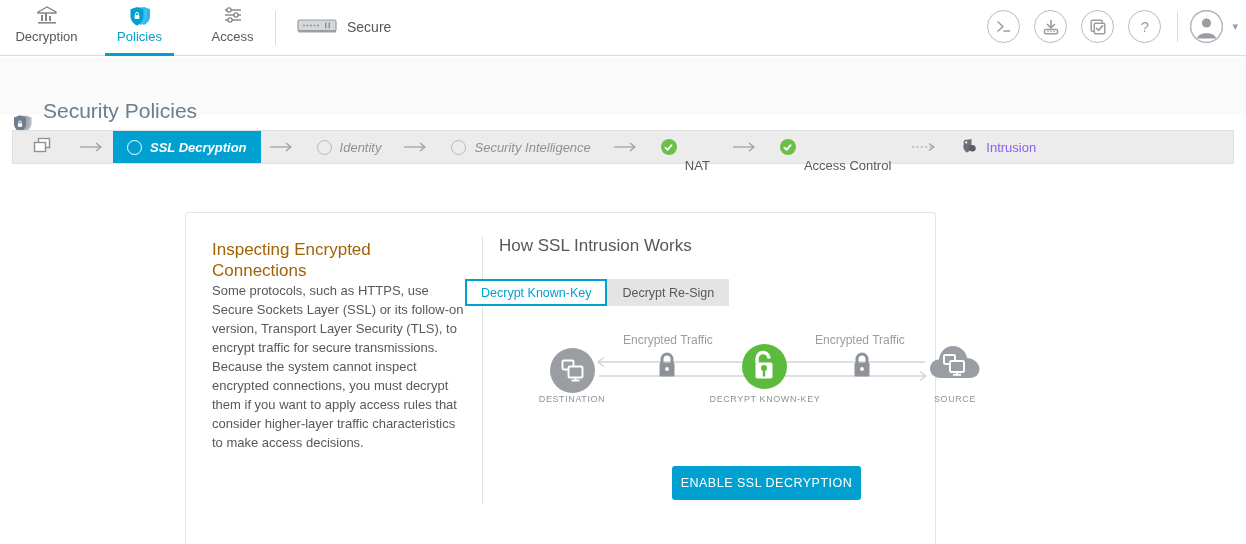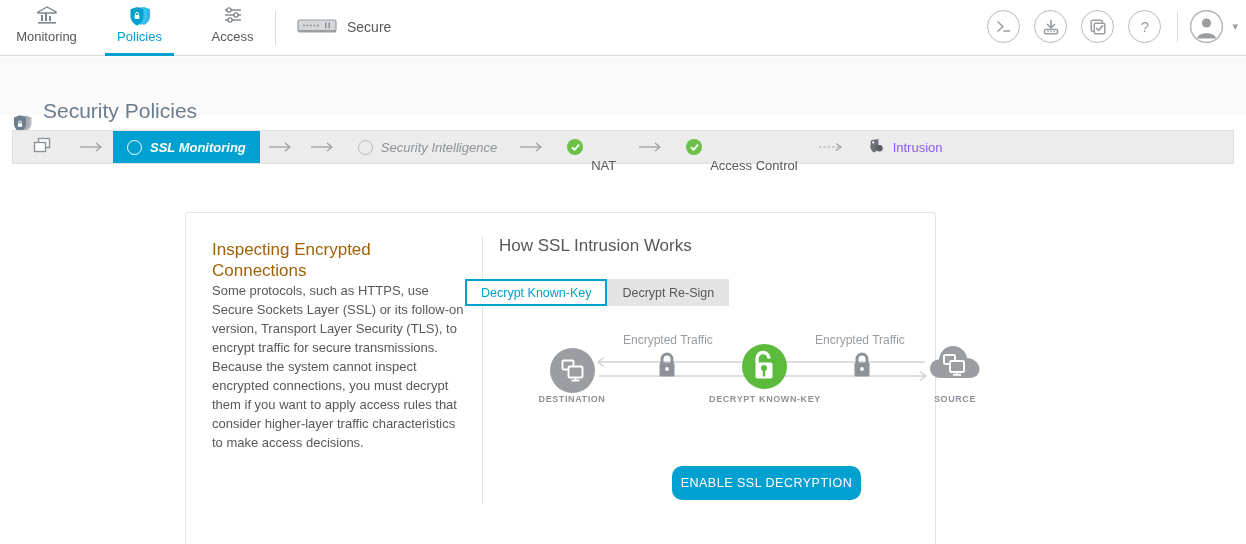--- a/index.html
+++ b/index.html
@@ -190,35 +190,35 @@
   }
   .tgl.off {
     background: #e4e4e4; color: #58585b;
     border: 1px solid #e4e4e4;
   }
 
   
   #diagram { position: absolute; left: 497px; top: 330px; width: 430px; height: 80px; }
   .node-label {
     position: absolute;
-    font-size: 9px; font-weight: bold; color: #8d9298;
+    font-size: 9px; font-weight: normal; color: #8d9298;
     letter-spacing: 0.6px; white-space: nowrap;
     text-align: center;
   }
   .traffic-label {
     position: absolute;
     font-size: 12px; color: #9a9ea2; white-space: nowrap;
   }
 
   
   #cta {
     position: absolute; left: 672px; top: 466px;
     width: 189px; height: 34px;
     background: #00a0d1;
-    border: none; border-radius: 10px;
+    border: none; border-radius: 3px;
     color: #ffffff;
     font-family: "Liberation Sans", sans-serif;
     font-size: 12.5px; letter-spacing: 0.5px;
     cursor: pointer;
   }
 </style>
 </head>
 <body>
 
 <div id="topnav">
@@ -228,21 +228,21 @@
     <div class="nav-tab">
       <span class="nav-icon">
         <svg width="22" height="20" viewBox="0 0 22 20">
           <path d="M2 6 L11 1 L20 6 L20 7 L2 7 Z" fill="none" stroke="#7f868c" stroke-width="1.3"></path>
           <rect x="5" y="9" width="2" height="6" fill="#7f868c"></rect>
           <rect x="9" y="7" width="2" height="8" fill="#7f868c"></rect>
           <rect x="13" y="10" width="2" height="5" fill="#7f868c"></rect>
           <rect x="2" y="16" width="18" height="1.6" fill="#7f868c"></rect>
         </svg>
       </span>
-      <span class="nav-label">Monitoring</span>
+      <span class="nav-label">Decryption</span>
     </div>
 
     <div class="nav-tab active">
       <span class="nav-icon">
         <svg width="24" height="21" viewBox="0 0 24 21">
           <path d="M16 1 L22 3.2 V10 C22 14 19 17.5 16 19 C13 17.5 10 14 10 10 V3.2 Z" fill="#2fb4e9"></path>
           <path d="M13 1 L19 3.2 V10 C19 14 16 17.5 13 19 C10 17.5 7 14 7 10 V3.2 Z" fill="#3fc0f0"></path>
           <path d="M9 1 L15.5 3.3 V10.2 C15.5 14.4 12.4 18 9 19.6 C5.6 18 2.5 14.4 2.5 10.2 V3.3 Z" fill="#00a0d1"></path>
           <rect x="6.6" y="9" width="4.8" height="4" rx="0.7" fill="#ffffff"></rect>
           <path d="M7.6 9 V7.8 a1.4 1.4 0 0 1 2.8 0 V9" fill="none" stroke="#ffffff" stroke-width="1"></path>
@@ -366,30 +366,34 @@
 
   <div class="chain-arrow">
     <svg width="26" height="12" viewBox="0 0 26 12">
       <line x1="1" y1="6" x2="21" y2="6" stroke="#9a9ea2" stroke-width="1.2"></line>
       <polyline points="17,2 22,6 17,10" fill="none" stroke="#9a9ea2" stroke-width="1.2"></polyline>
     </svg>
   </div>
 
   <div class="chain-step active">
     <span class="ring"></span>
-    <span class="step-label">SSL Monitoring</span>
+    <span class="step-label">SSL Decryption</span>
   </div>
 
   <div class="chain-arrow">
     <svg width="26" height="12" viewBox="0 0 26 12">
       <line x1="1" y1="6" x2="21" y2="6" stroke="#9a9ea2" stroke-width="1.2"></line>
       <polyline points="17,2 22,6 17,10" fill="none" stroke="#9a9ea2" stroke-width="1.2"></polyline>
     </svg>
   </div>
 
+  <div class="chain-step">
+    <span class="ring"></span>
+    <span class="step-label">Identity</span>
+  </div>
 
   <div class="chain-arrow">
     <svg width="26" height="12" viewBox="0 0 26 12">
       <line x1="1" y1="6" x2="21" y2="6" stroke="#9a9ea2" stroke-width="1.2"></line>
       <polyline points="17,2 22,6 17,10" fill="none" stroke="#9a9ea2" stroke-width="1.2"></polyline>
     </svg>
   </div>
 
   <div class="chain-step">
     <span class="ring"></span>

